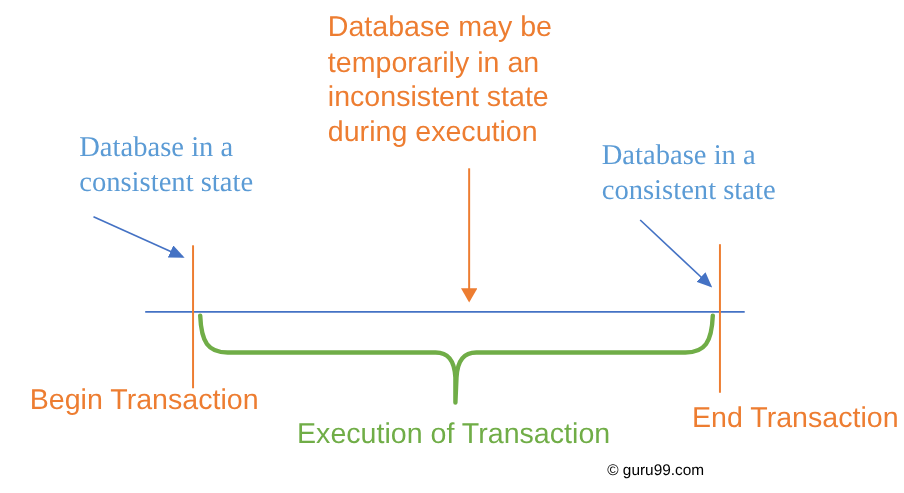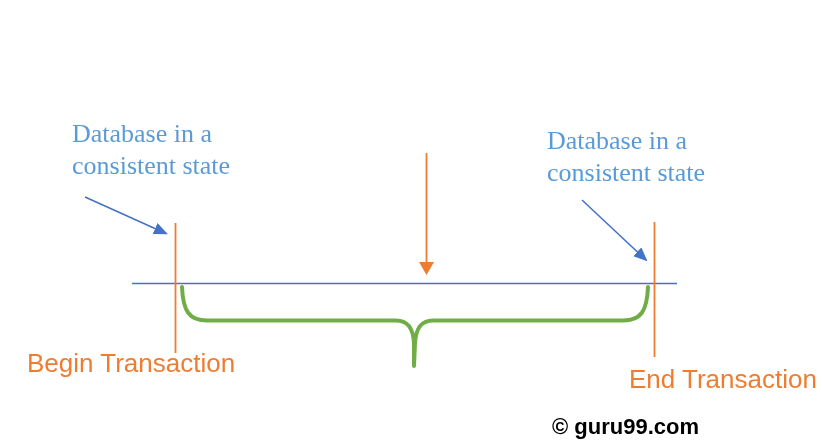--- a/index.html
+++ b/index.html
@@ -32,23 +32,23 @@
   .c-green{color:var(--green);}
   .lbl-inconsistent{left:298px;top:9px;line-height:31.5px;text-align:left;}
   .lbl-consistent-left{left:72px;top:118px;text-align:left;}
   .lbl-consistent-right{left:547px;top:125px;text-align:left;}
   .lbl-begin{left:27px;top:347px;}
   .lbl-end{left:629px;top:363px;}
   .lbl-execution{left:270px;top:378px;}
   .lbl-footer{
     left:552px;top:414px;
     color:var(--footer-color);
-    font-size:22px;
+    font-size:14px;
     line-height:26px;
-    font-weight:700;
+    font-weight:400;
     white-space:pre;
   }
   .stroke-blue{stroke:var(--blue-line);fill:none;}
   .stroke-orange{stroke:var(--orange);fill:none;}
   .stroke-green{stroke:var(--green);fill:none;}
   .fill-blue{fill:var(--blue-line);}
   .fill-orange{fill:var(--orange);}
 </style>
 </head>
 <body>
@@ -80,27 +80,32 @@
              C183,311 189,320.5 207,320.5
              L396,320.5
              C407,320.5 413,327 414,343
              L414,366
              L415,343
              C416,327 422,320.5 433,320.5
              L623,320.5
              C641,320.5 647,311 648,287" class="stroke-green" stroke-width="4" stroke-linecap="round" stroke-linejoin="round"></path>
   </svg>
 
+  <div class="lbl c-orange lbl-inconsistent">Database may be
+temporarily in an
+inconsistent state
+during execution</div>
 
   <div class="lbl c-blue lbl-consistent-left">Database in a
 consistent state</div>
 
   <div class="lbl c-blue lbl-consistent-right">Database in a
 consistent state</div>
 
   <div class="lbl c-orange lbl-end">End Transaction</div>
 
   <div class="lbl c-orange lbl-begin">Begin Transaction</div>
 
+  <div class="lbl c-green lbl-execution">Execution of Transaction</div>
 
   <div class="lbl lbl-footer">© guru99.com</div>
 
 </div>
 
 </body></html>

